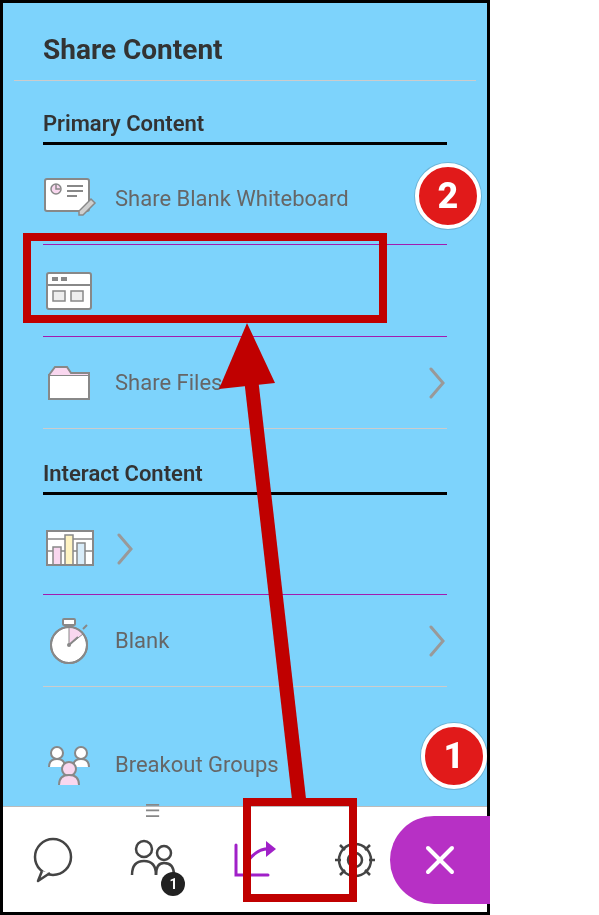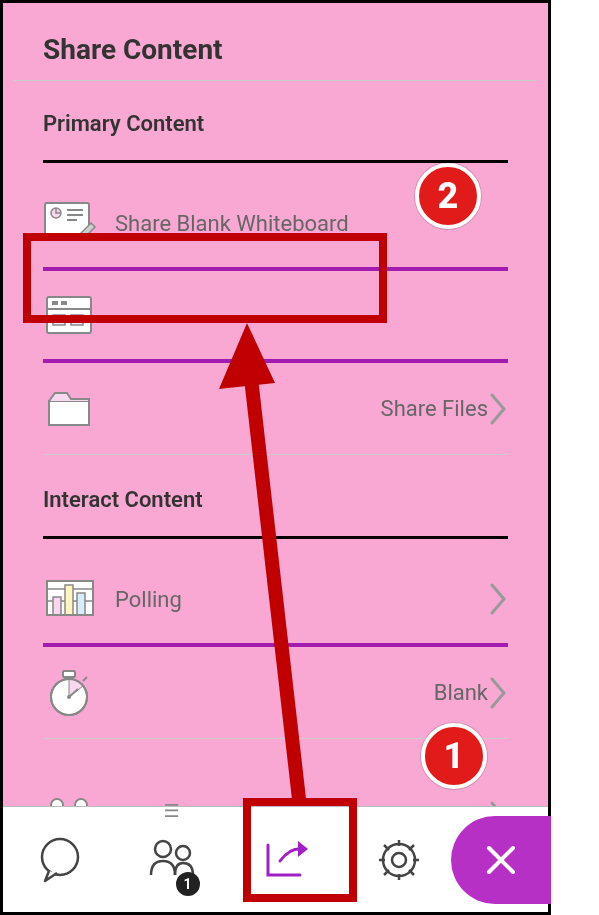--- a/index.html
+++ b/index.html
@@ -4,26 +4,26 @@
 <style>
   * { box-sizing: border-box; }
   body {
     margin: 0;
     padding: 0;
     background: #fff;
     font-family: -apple-system, "Segoe UI", Roboto, "Helvetica Neue", Arial, sans-serif;
     color: #333;
   }
   .frame {
-    width: 551px;
+    width: 490px;
     height: 915px;
     border: 3px solid #000;
     position: relative;
     padding: 10px 0 0 0;
-    background: #f9a8d4;
+    background: #7dd3fc;
   }
   .panel {
     padding: 0 10px;
   }
   .title {
     font-size: 28px;
     font-weight: 700;
     color: #333;
     padding: 20px 30px 14px 30px;
   }
@@ -32,33 +32,33 @@
     background: #ccc;
     margin: 0 1px 30px 1px;
   }
   .section {
     padding: 0 30px;
   }
   .sec-head {
     font-size: 22px;
     font-weight: 600;
     color: #333;
-    padding: 0 0 24px 0;
+    padding: 0 0 6px 0;
     border-bottom: 3px solid #000;
-    margin-bottom: 16px;
+    margin-bottom: 8px;
   }
   .item {
     display: flex;
     align-items: center;
     height: 92px;
-    border-bottom: 4px solid #a21caf;
+    border-bottom: 1px solid #a21caf;
     cursor: pointer;
     position: relative;
   }
-  .item:last-child { border-bottom: 1px solid #ccc; text-align: right; }
+  .item:last-child { border-bottom: 1px solid #ccc; }
   .item .icon-wrap {
     width: 72px;
     display: flex;
     justify-content: flex-start;
     align-items: center;
   }
   .item .label {
     font-size: 22px;
     color: #666;
     flex: 1;
@@ -209,21 +209,20 @@
           <svg width="56" height="48" viewBox="0 0 56 48">
             <rect x="4" y="6" width="46" height="34" fill="#fff" stroke="#888" stroke-width="2"></rect>
             <line x1="4" y1="14" x2="50" y2="14" stroke="#888" stroke-width="1.5"></line>
             <line x1="4" y1="26" x2="50" y2="26" stroke="#888" stroke-width="1.5"></line>
             <rect x="10" y="22" width="8" height="18" fill="#f9d7ef" stroke="#888" stroke-width="1.5"></rect>
             <rect x="22" y="10" width="8" height="30" fill="#fff4c2" stroke="#888" stroke-width="1.5"></rect>
             <rect x="34" y="18" width="8" height="22" fill="#d8ecf9" stroke="#888" stroke-width="1.5"></rect>
             <line x1="4" y1="40" x2="50" y2="40" stroke="#888" stroke-width="2"></line>
           </svg>
         </span>
-        <span class="label">Polling</span>
         <span>
           <svg class="chev" viewBox="0 0 20 32">
               <path d="M4 2 L16 16 L4 30" stroke="#999" stroke-width="3" fill="none" stroke-linecap="round"></path>
             </svg>
         </span>
       </div>
 
       <div class="item">
         <span class="icon-wrap">
           <svg width="56" height="48" viewBox="0 0 56 48">

